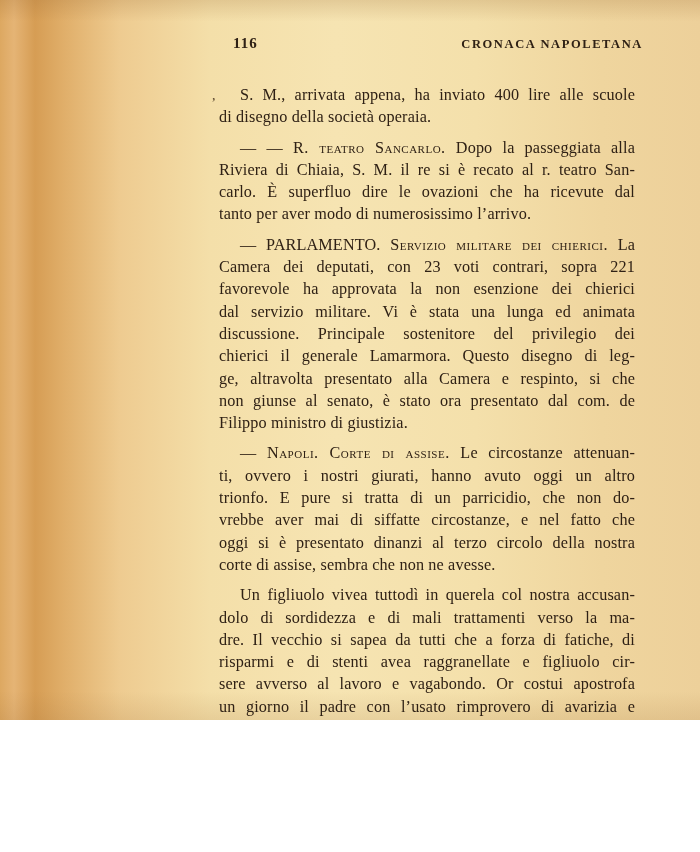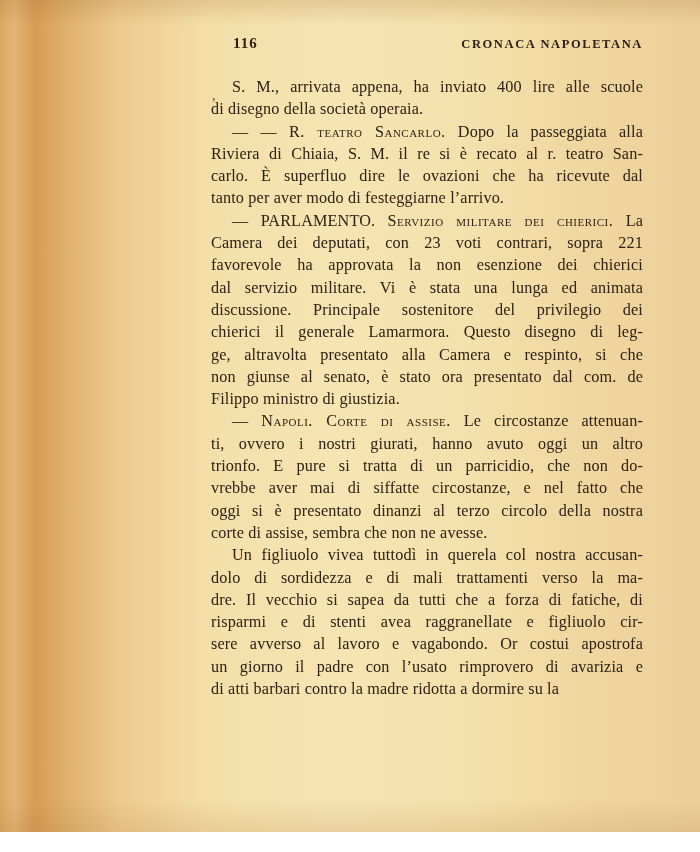--- a/index.html
+++ b/index.html
@@ -2,21 +2,21 @@
 <html style="--ink: #2f2115;"><head>
 <meta charset="utf-8">
 <style>
   html, body {
     margin: 0;
     padding: 0;
   }
   .page {
     position: relative;
     width: 700px;
-    height: 832px;
+    height: 720px;
     overflow: hidden;
     background:
       linear-gradient(180deg, rgba(150,100,45,0.20) 0%, rgba(150,100,45,0) 3%, rgba(150,100,45,0) 96%, rgba(150,100,45,0.14) 100%),
       linear-gradient(90deg, #dda861 0%, #e5b475 2%, #d69d54 5%, #e0ae69 9%, #eecb90 17%, #f4dfa9 30%, #f6e4b2 48%, #f4e0ab 68%, #efd59e 86%, #edd09a 100%);
     color: var(--ink, #2f2115);
     font-family: "Liberation Serif", "DejaVu Serif", serif;
   }
   .header {
     position: absolute;
     top: 35px;
@@ -44,21 +44,21 @@
   }
   .textblock {
     position: absolute;
     top: 76px;
     left: 211px;
     width: 432px;
     font-size: 16.2px;
     line-height: 22.3px;
     letter-spacing: 0.15px;
   }
-  .paragraph { margin: 0; }
+  .paragraph { margin: 8px; }
   .paragraph.gap-before { margin-top: 13px; }
   .line {
     text-align: justify;
     text-align-last: justify;
     overflow: hidden;
     white-space: normal;
   }
   .line.first { text-indent: 21px; }
   .line.last  { text-align-last: left; }
   .sc {
@@ -84,21 +84,21 @@
   <div class="textblock" id="textblock">
     <span class="stray">,</span>
   <div class="paragraph">
         <div class="line first"><span>S. M., arrivata appena, ha inviato 400 lire alle scuole</span></div>
         <div class="line last"><span>di disegno della società operaia.</span></div>
       </div>
       <div class="paragraph">
         <div class="line first"><span>— — </span><span class="sc">R. teatro Sancarlo.</span><span> Dopo la passeggiata alla</span></div>
         <div class="line"><span>Riviera di Chiaia, S. M. il re si è recato al r. teatro San-</span></div>
         <div class="line"><span>carlo. È superfluo dire le ovazioni che ha ricevute dal</span></div>
-        <div class="line last"><span>tanto per aver modo di festeggiarne l’arrivo.</span></div>
+        <div class="line last"><span>tanto per aver modo di numerosissimo l’arrivo.</span></div>
       </div>
       <div class="paragraph">
         <div class="line first"><span>— PARLAMENTO. </span><span class="sc">Servizio militare dei chierici.</span><span> La</span></div>
         <div class="line"><span>Camera dei deputati, con 23 voti contrari, sopra 221</span></div>
         <div class="line"><span>favorevole ha approvata la non esenzione dei chierici</span></div>
         <div class="line"><span>dal servizio militare. Vi è stata una lunga ed animata</span></div>
         <div class="line"><span>discussione. Principale sostenitore del privilegio dei</span></div>
         <div class="line"><span>chierici il generale Lamarmora. Questo disegno di leg-</span></div>
         <div class="line"><span>ge, altravolta presentato alla Camera e respinto, si che</span></div>
         <div class="line"><span>non giunse al senato, è stato ora presentato dal com. de</span></div>

